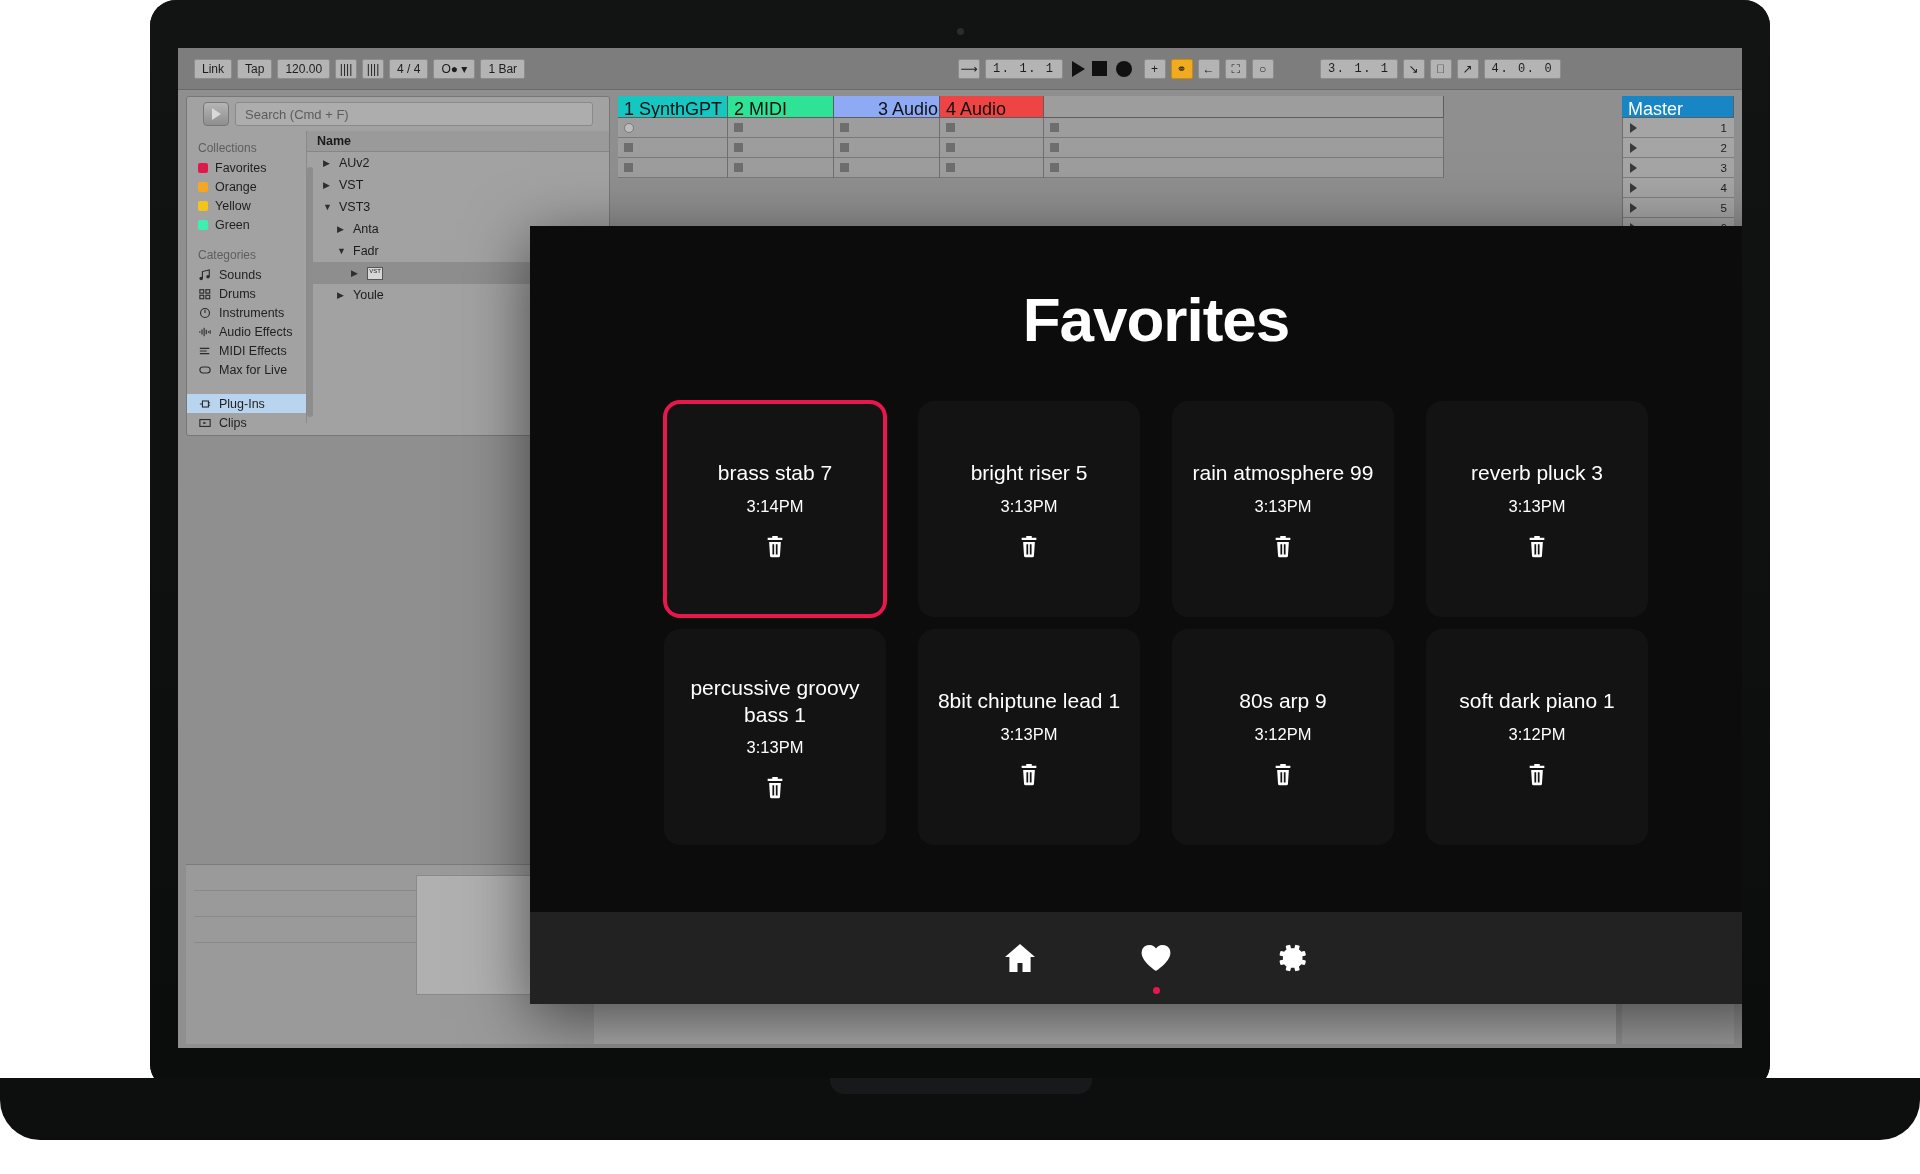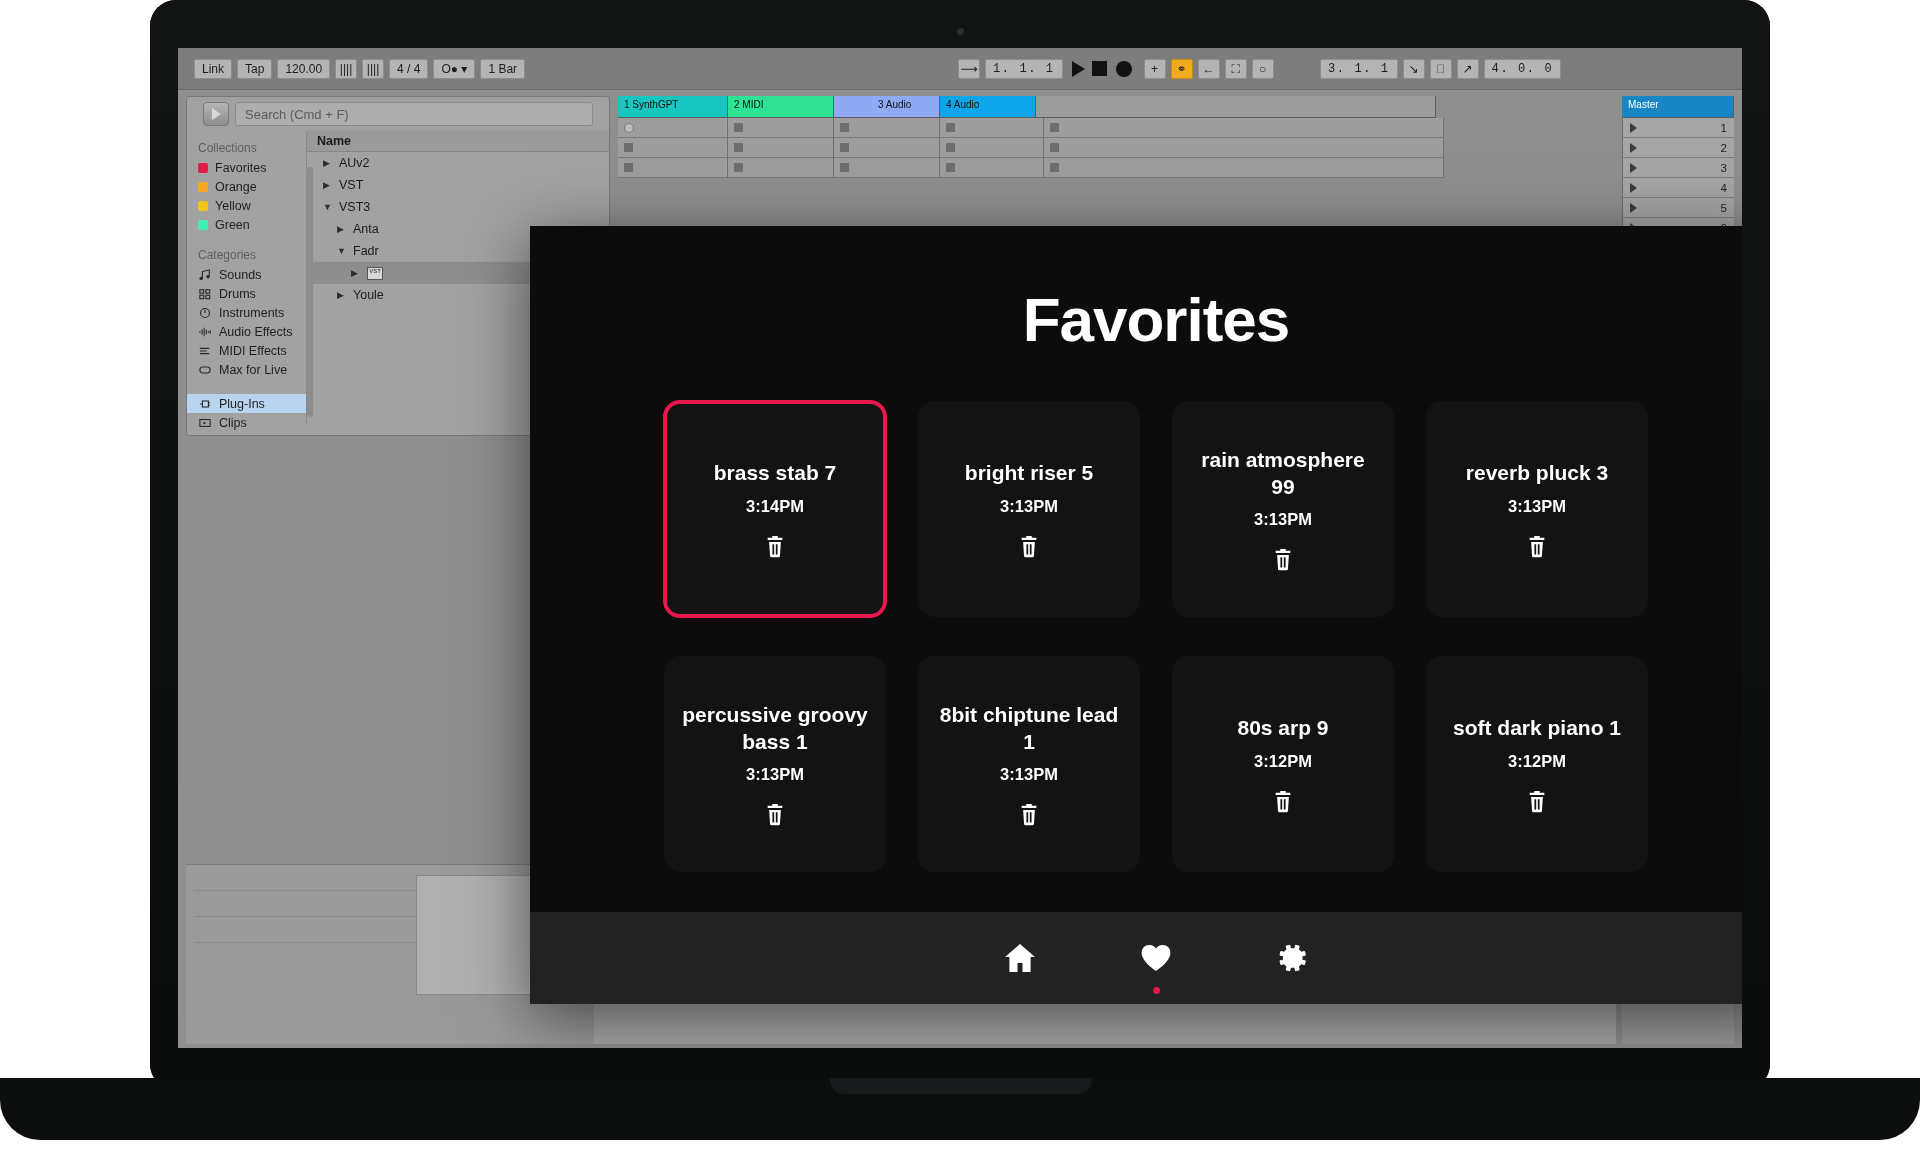--- a/index.html
+++ b/index.html
@@ -122,21 +122,21 @@
   .tri { font-size: 9px; color: #2e2e2e; width: 10px; }
   .vstlogo { width: 16px; height: 13px; background: #d7d7d7; border: 1px solid #555;
              font-size: 6px; color:#222; text-align:center; line-height:6px; }
   .bscroll { position: absolute; left: 120px; top: 70px; width: 6px; height: 250px;
              background: #8d8d8d; border-radius: 3px; }
 
   
   .session { position: absolute; left: 440px; top: 48px; right: 126px; bottom: 0; }
   .track-hdrs { display: flex; height: 22px; }
   .thdr {
-    font-size: 10px; color: #111; padding: 3px 0 0 6px;
+    font-size: 18px; color: #111; padding: 3px 0 0 6px;
     border-right: 1px solid #5d5d5d; border-bottom: 1px solid #5d5d5d;
   }
   .slot-col { border-right: 1px solid #6f6f6f; }
   .slot {
     height: 20px; border-bottom: 1px solid #7a7a7a;
     background: #9d9d9d; display: flex; align-items: center; padding-left: 6px;
   }
   .stop-sq { width: 9px; height: 9px; background: #6e6e6e; }
   .circ { width: 10px; height: 10px; border-radius: 50%; background: #bdbdbd; border:1px solid #7a7a7a; }
 
@@ -226,21 +226,21 @@
     display: flex; flex-direction: column;
     box-shadow: 0 14px 60px rgba(0,0,0,.55);
   }
   .ov-body { flex: 1; padding: 34px 46px 0; }
   .ov-title {
     text-align: center; color: #ffffff; font-size: 62px;
     font-weight: bold; letter-spacing: -1px; margin: 24px 0 46px;
   }
   .grid {
     display: grid; grid-template-columns: repeat(4, 222px);
-    gap: 39px 32px; justify-content: center; font-weight: bold;
+    gap: 12px 32px; justify-content: center;
   }
   .card {
     width: 222px; height: 216px; background: #131313;
     border-radius: 16px; border: 3px solid transparent;
     display: flex; flex-direction: column; align-items: center;
     justify-content: center; padding: 12px;
   }
   .card.active { border-color: #e8174c; box-shadow: 0 0 0 1px #e8174c; }
   .card-title {
     color: #ffffff; font-size: 21px; text-align: center;
@@ -458,21 +458,21 @@
         </div>
         <div class="bscroll"></div>
       </div>
 
 
       <div class="session">
         <div class="track-hdrs" id="track-headers">
             <div class="thdr" style="width: 110px; background: rgb(22, 198, 192);">1 SynthGPT</div>
             <div class="thdr" style="width: 106px; background: rgb(47, 227, 150);">2 MIDI</div>
             <div class="thdr" style="width: 106px; background: rgb(142, 170, 245); padding-left: 44px;">3 Audio</div>
-            <div class="thdr" style="width: 96px; background: #0ea5e9;">4 Audio</div>
+            <div class="thdr" style="width: 104px; background: #ef4444;">4 Audio</div>
             <div class="thdr" style="width: 400px; background: rgb(157, 157, 157);"></div>
           </div>
         <div style="display:flex" id="slot-grid">
             <div class="slot-col" style="width: 110px;">
               <div class="slot">
                 <span class="circ"></span>
               </div>
               <div class="slot">
                 <span class="stop-sq"></span>
               </div>

